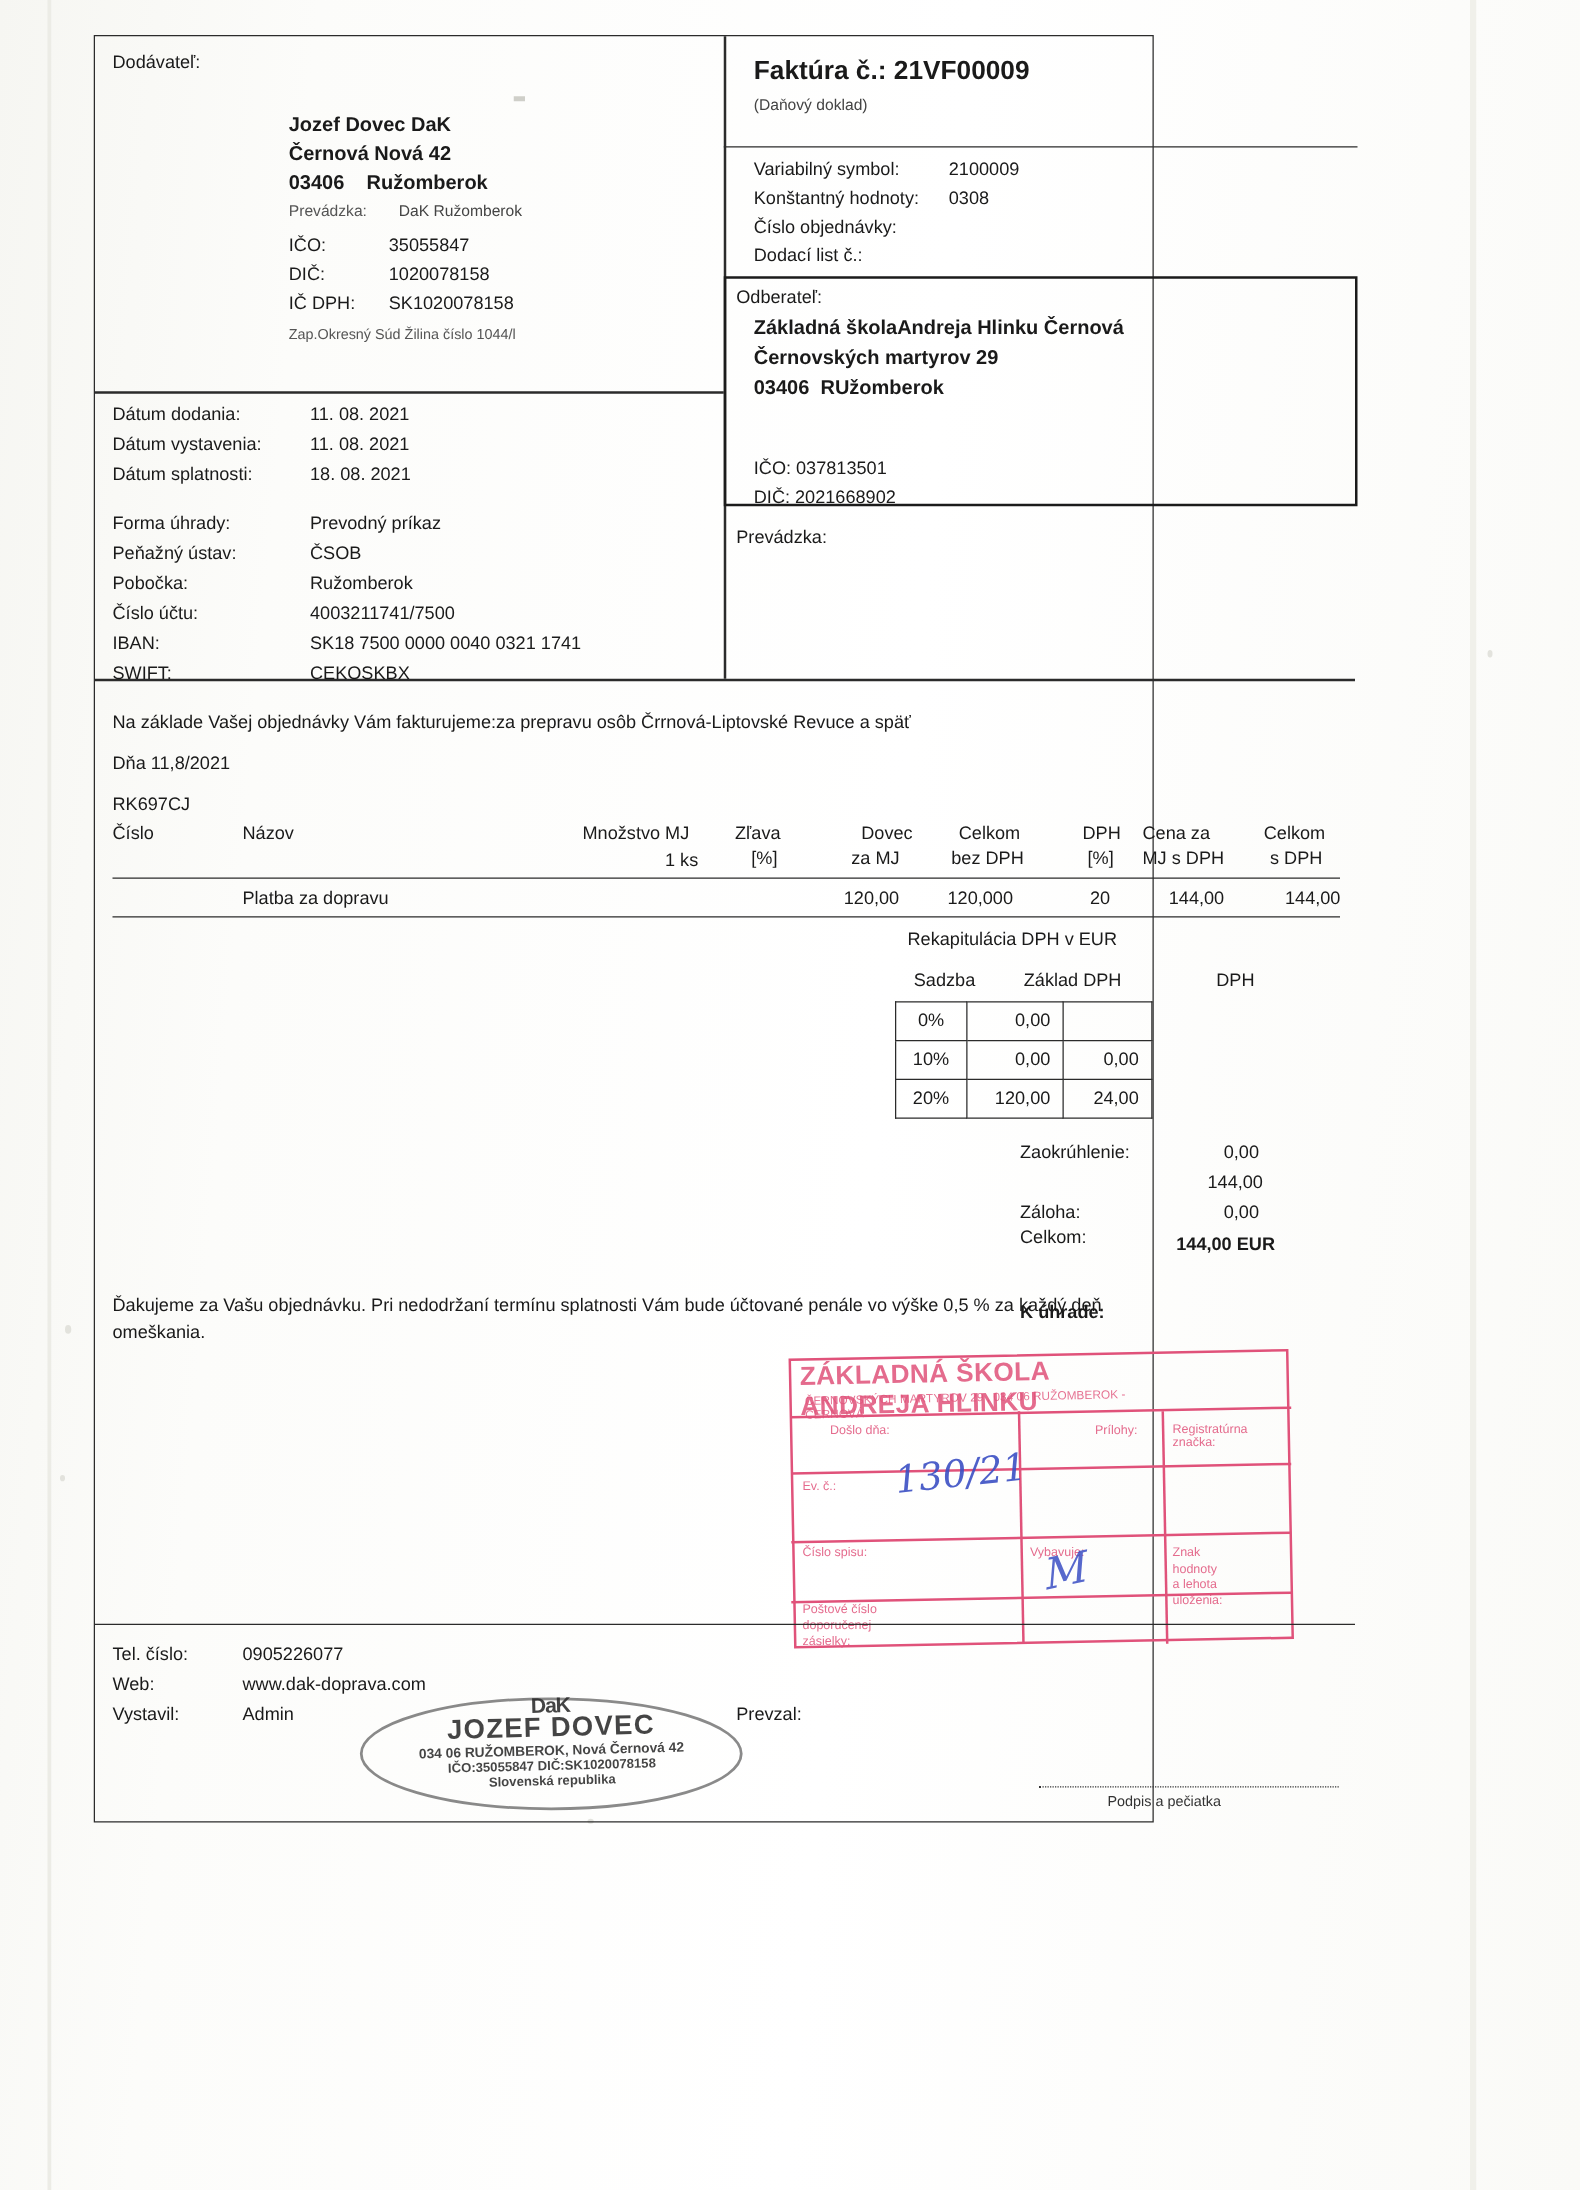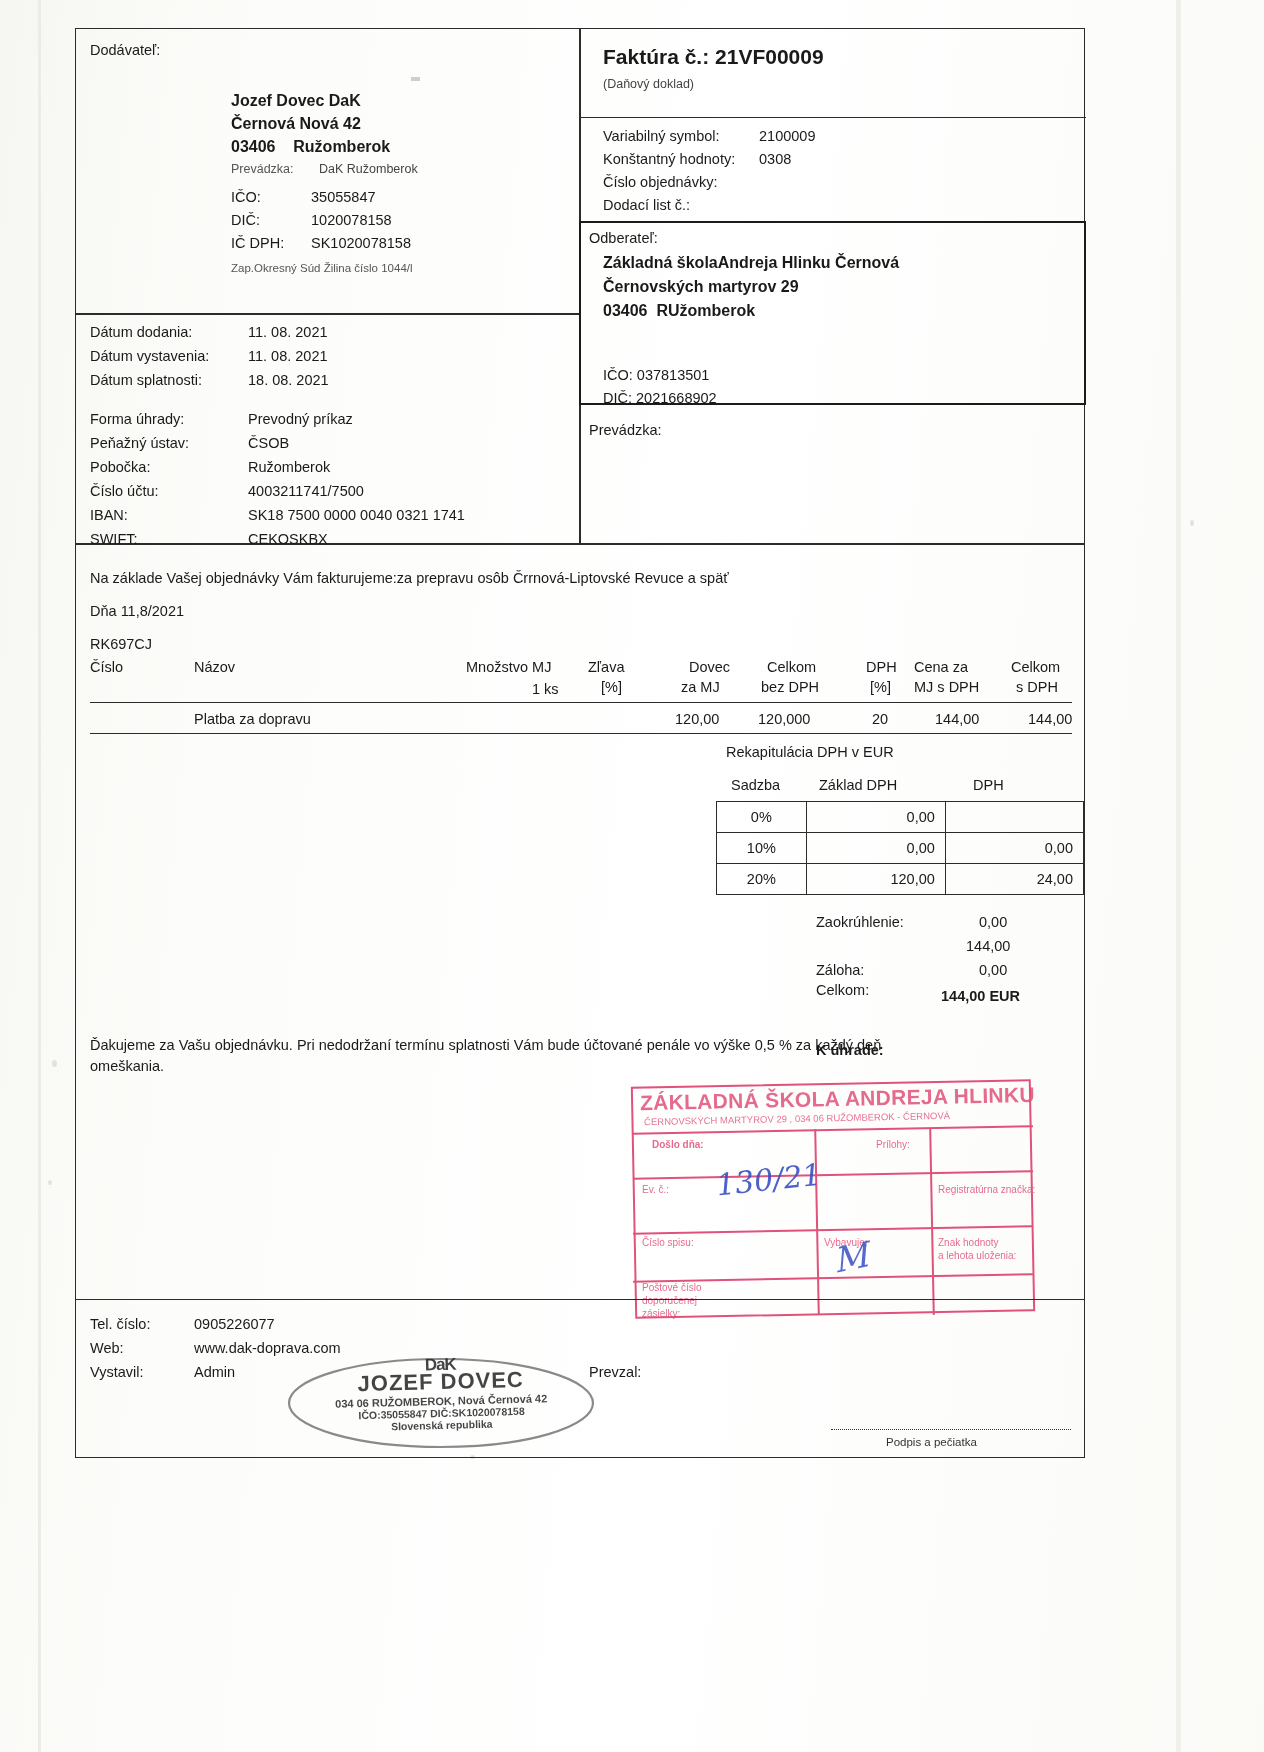--- a/index.html
+++ b/index.html
@@ -25,21 +25,21 @@
   
   .scan-tint {
     position: absolute;
     left: 0; top: 0; right: 0; bottom: 0;
     background: linear-gradient(95deg, #f6f6f2 0%, #fcfcfa 18%, #ffffff 55%, #fafaf7 100%);
   }
   .doc {
     position: absolute;
     left: 75px;
     top: 28px;
-    width: 1010px;
+    width: 848px;
     height: 1430px;
     border: 1.5px solid #2b2b2b;
     box-sizing: border-box;
     background: transparent;
   }
   .abs { position: absolute; }
   .t { font-size: 14.5px; line-height: 1.25; white-space: pre; }
   .small { font-size: 12.5px; }
   .tiny { font-size: 11.5px; }
   .b { font-weight: bold; }
@@ -327,24 +327,24 @@
       <div class="stamp-red stamp-title abs" style="left:564px;top:1058px;">ZÁKLADNÁ ŠKOLA ANDREJA HLINKU</div>
       <div class="stamp-red stamp-sub abs" style="left:568px;top:1084px;">ČERNOVSKÝCH MARTYROV 29 , 034 06 RUŽOMBEROK - ČERNOVÁ</div>
 
       <div class="stamp-line" style="left:557px;top:1100px;width:400px;height:2px;transform:rotate(-1.1deg);"></div>
       <div class="stamp-line" style="left:557px;top:1145px;width:400px;height:2px;transform:rotate(-1.1deg);"></div>
       <div class="stamp-line" style="left:557px;top:1200px;width:400px;height:2px;transform:rotate(-1.1deg);"></div>
       <div class="stamp-line" style="left:557px;top:1248px;width:400px;height:2px;transform:rotate(-1.1deg);"></div>
       <div class="stamp-line" style="left:740px;top:1100px;width:2px;height:186px;transform:rotate(-1.1deg);"></div>
       <div class="stamp-line" style="left:855px;top:1100px;width:2px;height:186px;transform:rotate(-1.1deg);"></div>
 
-      <div class="stamp-field" style="left:576px;top:1110px;font-weight:bold;">Došlo dňa:</div>
+      <div class="stamp-field" style="left:588px;top:1110px;">Došlo dňa:</div>
       <div class="stamp-field" style="left:800px;top:1110px;">Prílohy:</div>
       <div class="stamp-field" style="left:566px;top:1155px;">Ev. č.:</div>
-      <div class="stamp-field" style="left:862px;top:1155px;">Registratúrna značka:</div>
+      <div class="stamp-field" style="left:862px;top:1109px;">Registratúrna značka:</div>
       <div class="stamp-field" style="left:566px;top:1208px;">Číslo spisu:</div>
       <div class="stamp-field" style="left:748px;top:1208px;">Vybavuje:</div>
       <div class="stamp-field" style="left:862px;top:1208px;white-space:pre-line;line-height:1.25;">Znak hodnoty
 a lehota uloženia:</div>
       <div class="stamp-field" style="left:566px;top:1252px;white-space:pre-line;line-height:1.3;">Poštové číslo
 doporučenej
 zásielky:</div>
 
       <div class="handwrite" style="left:640px;top:1133px;">130/21</div>
       <div class="signature" style="left:760px;top:1208px;">M</div>

